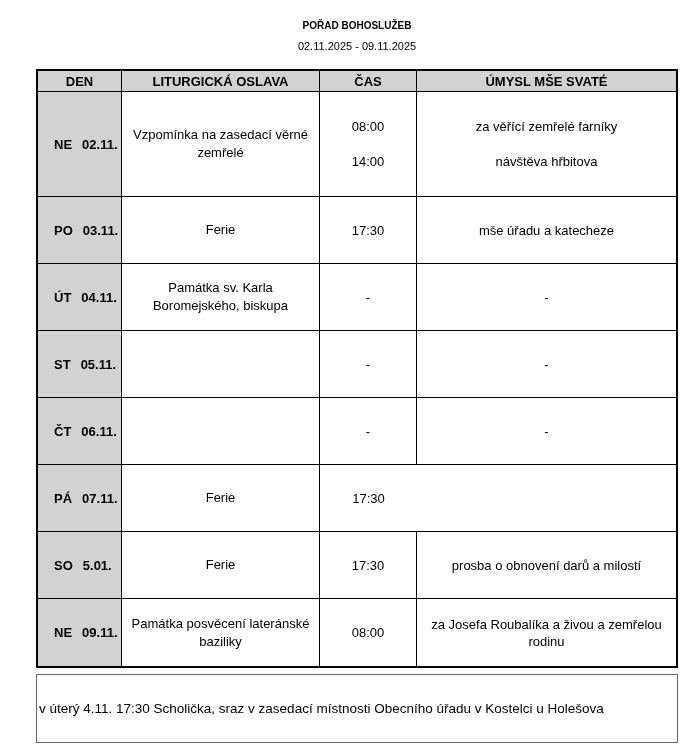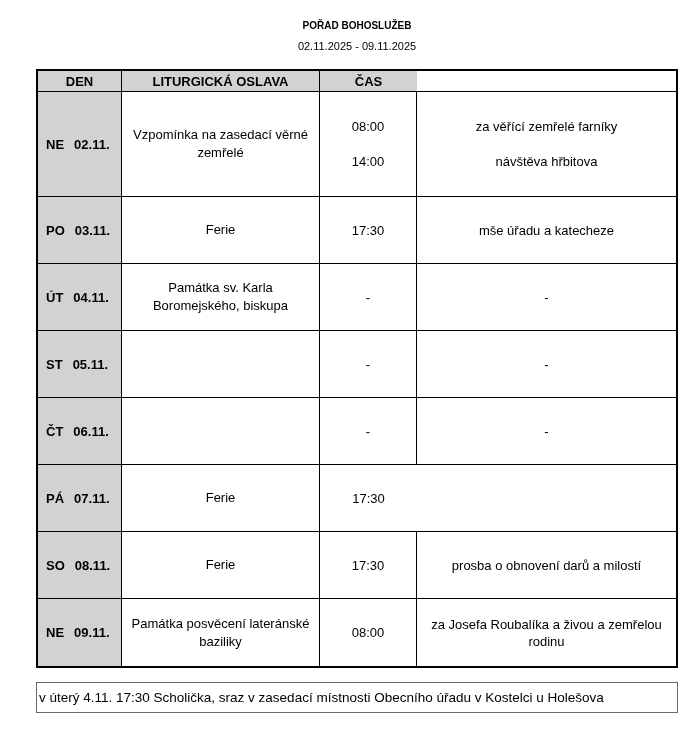--- a/index.html
+++ b/index.html
@@ -49,35 +49,35 @@
     background:var(--header-bg);
     font-weight:bold;
     padding:2px 4px;
     gap:0;
   }
   .cell.den{
     background:var(--den-bg);
     font-weight:bold;
     flex-direction:row;
     justify-content:flex-start;
-    padding-left:8px;
+    padding-left:16px;
     gap:10px;
   }
   .thead .cell.den{
     background:var(--header-bg);
     justify-content:center;
     padding-left:4px;
   }
   .entry{line-height:17px;}
   .entry:empty{display:none;}
   .oslava span{line-height:18px;display:block;}
   .footnote{
-    margin-top:14px;
+    margin-top:6px;
     border:1px solid #666;
-    padding:4px 2px;
+    padding:23px 2px;
     font-size:13.5px;
     line-height:21px;
     text-align:left;
   }
 </style>
 </head>
 <body>
 
 <div class="page">
 
@@ -85,20 +85,21 @@
     <div class="title">POŘAD BOHOSLUŽEB</div>
     <div class="daterange">02.11.2025 - 09.11.2025</div>
   </div>
 
   <div class="schedule">
 
     <div class="trow thead">
       <div class="cell den">DEN</div>
       <div class="cell">LITURGICKÁ OSLAVA</div>
       <div class="cell">ČAS</div>
+      <div class="cell">ÚMYSL MŠE SVATÉ</div>
     </div>
 
     <div class="trow tall">
       <div class="cell den">
         <span>NE</span>
         <span>02.11.</span>
       </div>
       <div class="cell oslava">
         <span>Vzpomínka na zasedací věrné zemřelé</span>
       </div>
@@ -185,21 +186,21 @@
         <span>Ferie</span>
       </div>
       <div class="cell cas">
         <div class="entry">17:30</div>
       </div>
     </div>
 
     <div class="trow">
       <div class="cell den">
         <span>SO</span>
-        <span>08.11.</span>
+        <span>5.01.</span>
       </div>
       <div class="cell oslava">
         <span>Ferie</span>
       </div>
       <div class="cell cas">
         <div class="entry">17:30</div>
       </div>
       <div class="cell umysl">
         <div class="entry">prosba o obnovení darů a milostí</div>
       </div>

